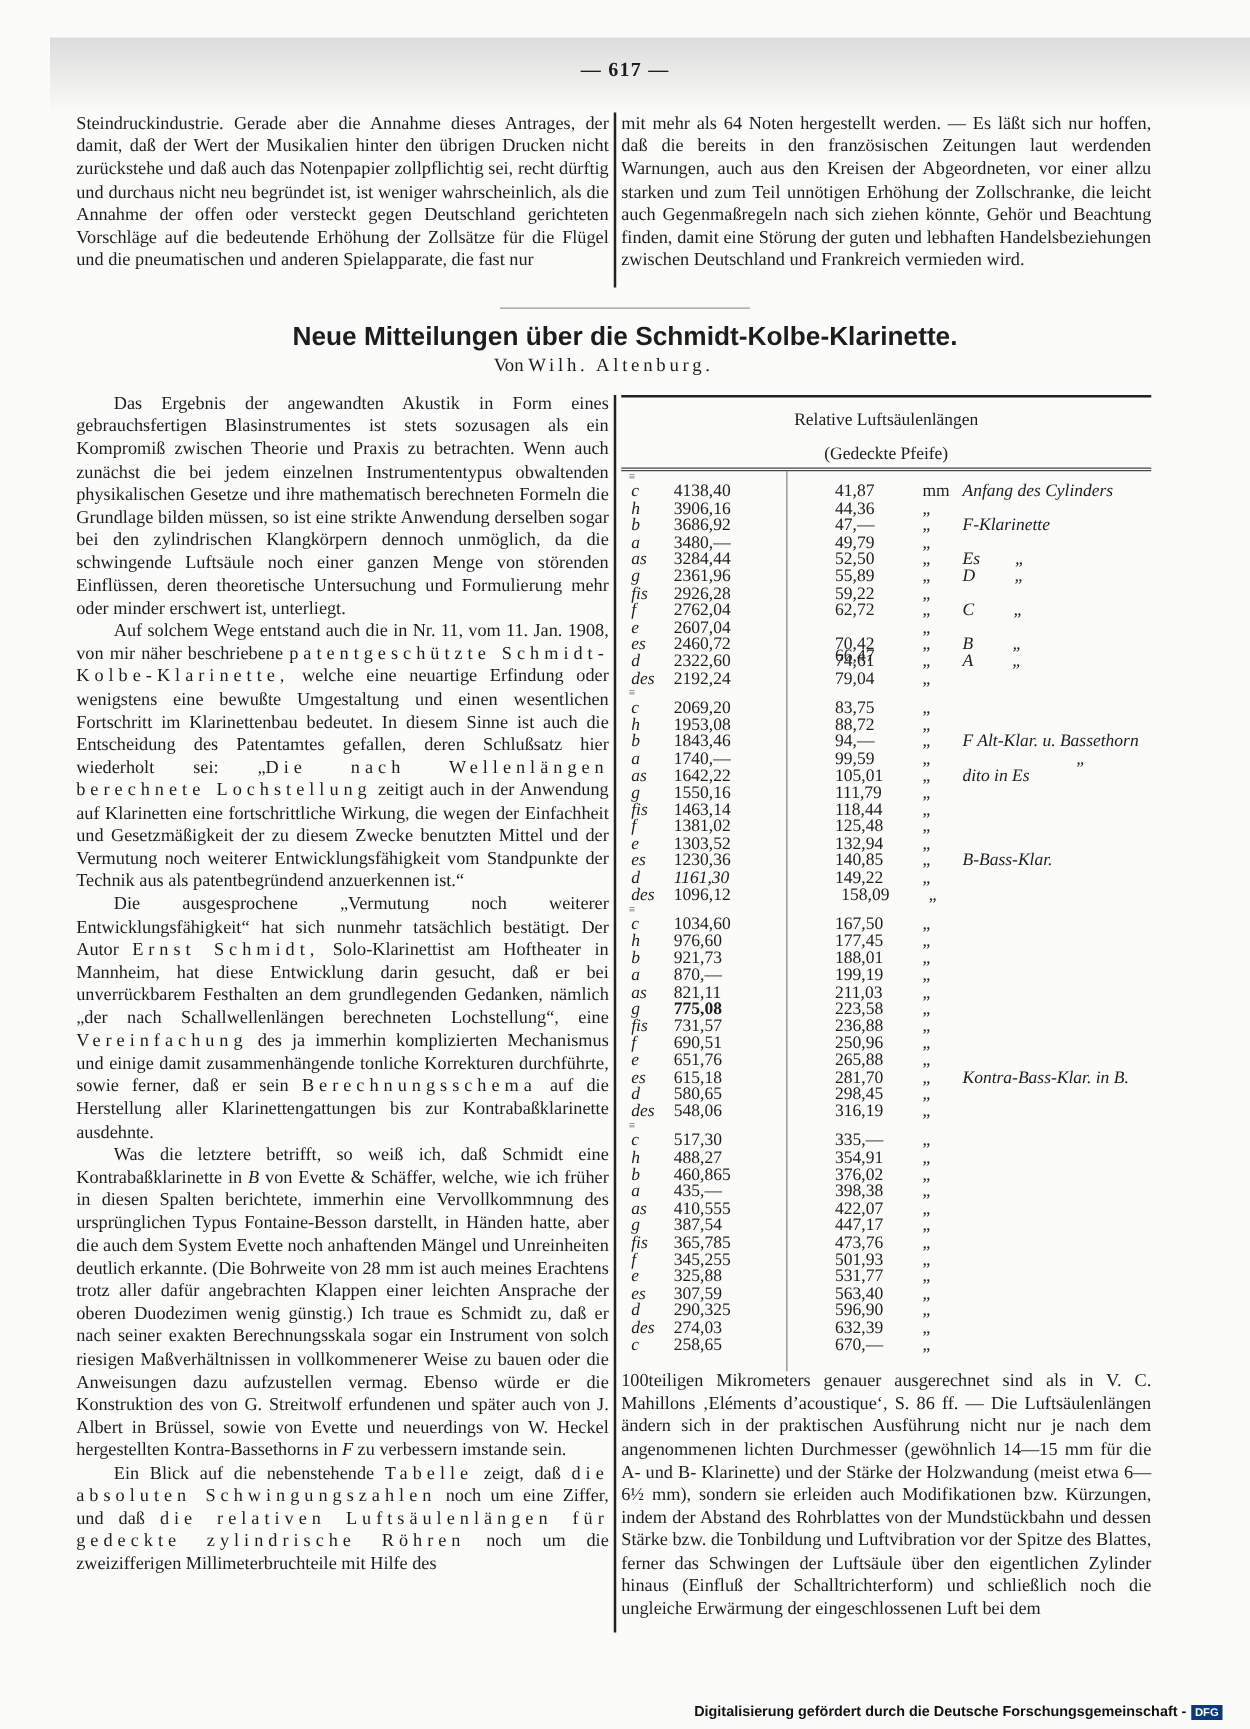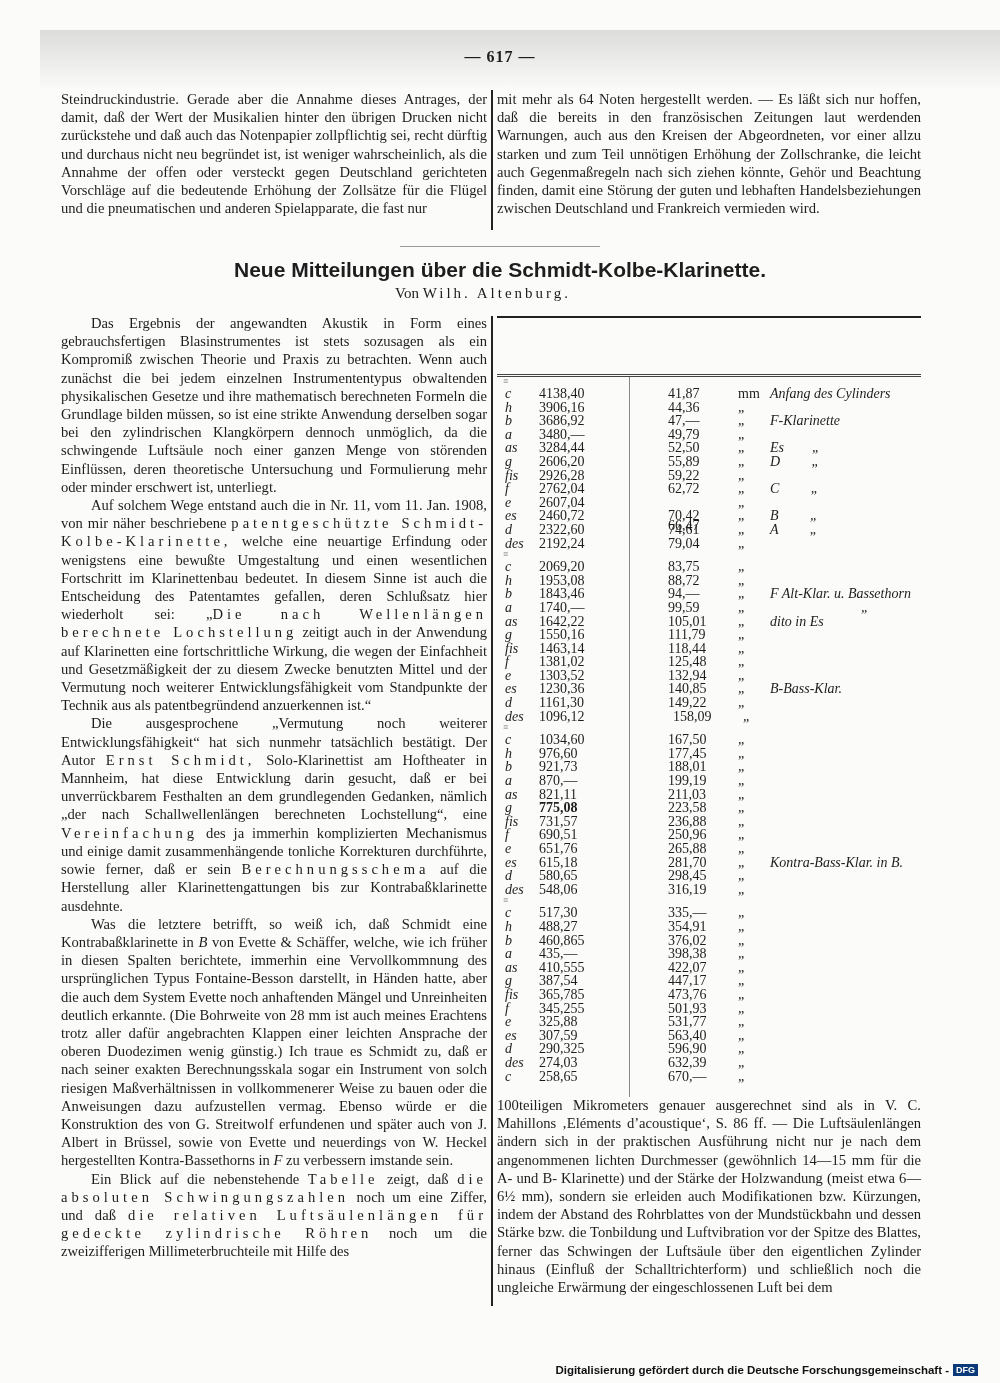--- a/index.html
+++ b/index.html
@@ -85,20 +85,24 @@
   <p class="ind"><span>Auf solchem Wege entstand auch die in Nr. 11, vom 11. Jan. 1908, von mir näher beschriebene</span> <span class="sp">patentgeschützte Schmidt-Kolbe-Klarinette,</span> <span>welche eine neuartige Erfindung oder wenigstens eine bewußte Umgestaltung und einen wesentlichen Fortschritt im Klarinettenbau bedeutet. In diesem Sinne ist auch die Entscheidung des Patentamtes gefallen, deren Schlußsatz hier wiederholt sei: „</span><span class="sp">Die nach Wellenlängen berechnete Lochstellung</span> <span>zeitigt auch in der Anwendung auf Klarinetten eine fortschrittliche Wirkung, die wegen der Einfachheit und Gesetzmäßigkeit der zu diesem Zwecke benutzten Mittel und der Vermutung noch weiterer Entwicklungsfähigkeit vom Standpunkte der Technik aus als patentbegründend anzuerkennen ist.“</span></p>
   <p class="ind"><span>Die ausgesprochene „Vermutung noch weiterer Entwicklungsfähigkeit“ hat sich nunmehr tatsächlich bestätigt. Der Autor</span> <span class="sp">Ernst Schmidt,</span> <span>Solo-Klarinettist am Hoftheater in Mannheim, hat diese Entwicklung darin gesucht, daß er bei unverrückbarem Festhalten an dem grundlegenden Gedanken, nämlich „der nach Schallwellenlängen berechneten Lochstellung“, eine</span> <span class="sp">Vereinfachung</span> <span>des ja immerhin komplizierten Mechanismus und einige damit zusammenhängende tonliche Korrekturen durchführte, sowie ferner, daß er sein</span> <span class="sp">Berechnungsschema</span> <span>auf die Herstellung aller Klarinettengattungen bis zur Kontrabaßklarinette ausdehnte.</span></p>
   <p class="ind"><span>Was die letztere betrifft, so weiß ich, daß Schmidt eine Kontrabaßklarinette in</span> <span class="it">B</span> <span>von Evette &amp; Schäffer, welche, wie ich früher in diesen Spalten berichtete, immerhin eine Vervollkommnung des ursprünglichen Typus Fontaine-Besson darstellt, in Händen hatte, aber die auch dem System Evette noch anhaftenden Mängel und Unreinheiten deutlich erkannte. (Die Bohrweite von 28 mm ist auch meines Erachtens trotz aller dafür angebrachten Klappen einer leichten Ansprache der oberen Duodezimen wenig günstig.) Ich traue es Schmidt zu, daß er nach seiner exakten Berechnungsskala sogar ein Instrument von solch riesigen Maßverhältnissen in vollkommenerer Weise zu bauen oder die Anweisungen dazu aufzustellen vermag. Ebenso würde er die Konstruktion des von G. Streitwolf erfundenen und später auch von J. Albert in Brüssel, sowie von Evette und neuerdings von W. Heckel hergestellten Kontra-Bassethorns in</span> <span class="it">F</span> <span>zu verbessern imstande sein.</span></p>
   <p class="ind"><span>Ein Blick auf die nebenstehende</span> <span class="sp">Tabelle</span> <span>zeigt, daß</span> <span class="sp">die absoluten Schwingungszahlen</span> <span>noch um eine Ziffer, und daß</span> <span class="sp">die relativen Luftsäulenlängen für gedeckte zylindrische Röhren</span> <span>noch um die zweizifferigen Millimeterbruchteile mit Hilfe des</span></p>
 </div>
 
 <div class="vrule-main"></div>
 
 <div class="table">
   <div class="thead">
+    <div class="th2">
+      <span>Relative Luftsäulenlängen</span>
+      <span class="sub">(Gedeckte Pfeife)</span>
+    </div>
   </div>
   <div class="tbody" id="tbody">
     <div class="colrule"></div>
   <div class="group">
         <span class="eq">≡</span>
         <div class="row">
           <span class="note" style="white-space: pre;">c</span>
           <span class="freq" style="white-space: pre;">4138,40</span>
           <span class="len" style="white-space: pre;">41,87</span>
           <span class="unit" style="white-space: pre;">mm</span>
@@ -127,21 +131,21 @@
         </div>
         <div class="row">
           <span class="note" style="white-space: pre;">as</span>
           <span class="freq" style="white-space: pre;">3284,44</span>
           <span class="len" style="white-space: pre;">52,50</span>
           <span class="unit" style="white-space: pre;">„</span>
           <span class="remark" style="white-space: pre;">Es        „</span>
         </div>
         <div class="row">
           <span class="note" style="white-space: pre;">g</span>
-          <span class="freq" style="white-space: pre;">2606,20</span>
+          <span class="freq" style="white-space: pre;">2361,96</span>
           <span class="len" style="white-space: pre;">55,89</span>
           <span class="unit" style="white-space: pre;">„</span>
           <span class="remark" style="white-space: pre;">D         „</span>
         </div>
         <div class="row">
           <span class="note" style="white-space: pre;">fis</span>
           <span class="freq" style="white-space: pre;">2926,28</span>
           <span class="len" style="white-space: pre;">59,22</span>
           <span class="unit" style="white-space: pre;">„</span>
           <span class="remark" style="white-space: pre;"></span>
@@ -249,21 +253,21 @@
         </div>
         <div class="row">
           <span class="note" style="white-space: pre;">es</span>
           <span class="freq" style="white-space: pre;">1230,36</span>
           <span class="len" style="white-space: pre;">140,85</span>
           <span class="unit" style="white-space: pre;">„</span>
           <span class="remark" style="white-space: pre;">B-Bass-Klar.</span>
         </div>
         <div class="row">
           <span class="note" style="white-space: pre;">d</span>
-          <span class="freq" style="white-space: pre;">1161,30</span>
+          <span class="freq" style="white-space: pre; font-style: italic;">1161,30</span>
           <span class="len" style="white-space: pre;">149,22</span>
           <span class="unit" style="white-space: pre;">„</span>
           <span class="remark" style="white-space: pre;"></span>
         </div>
         <div class="row">
           <span class="note" style="white-space: pre;">des</span>
           <span class="freq" style="white-space: pre;">1096,12</span>
           <span class="len" style="white-space: pre; margin-left: 44px;">158,09</span>
           <span class="unit" style="white-space: pre;">„</span>
           <span class="remark" style="white-space: pre;"></span>

